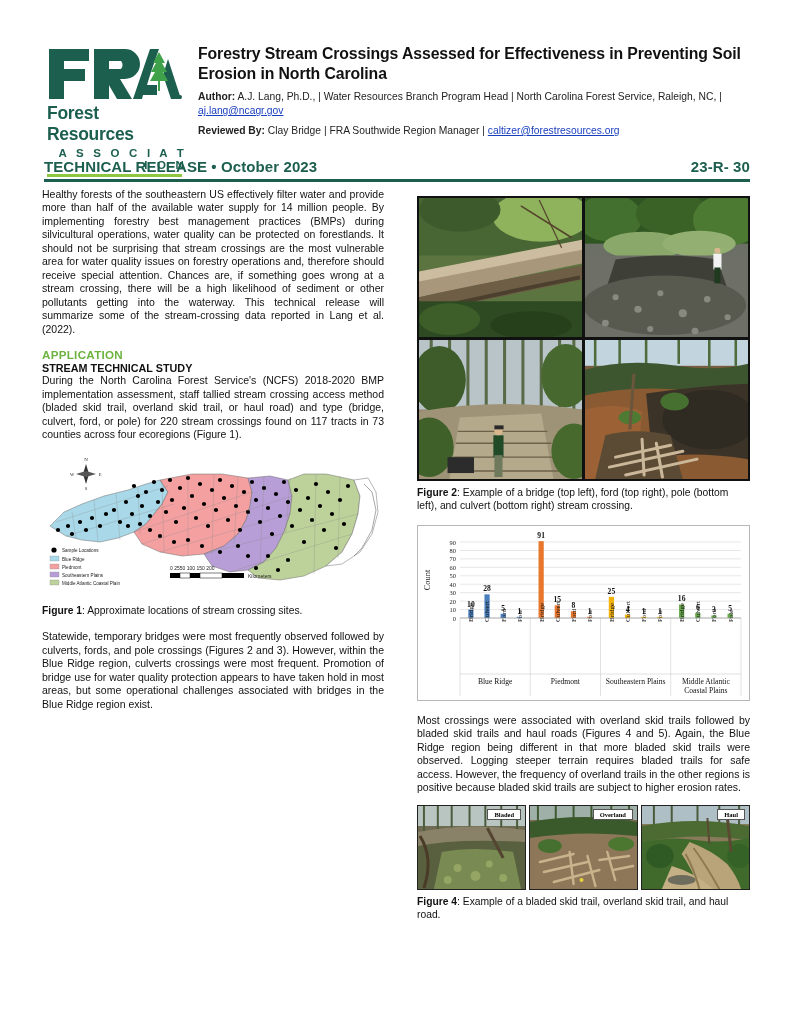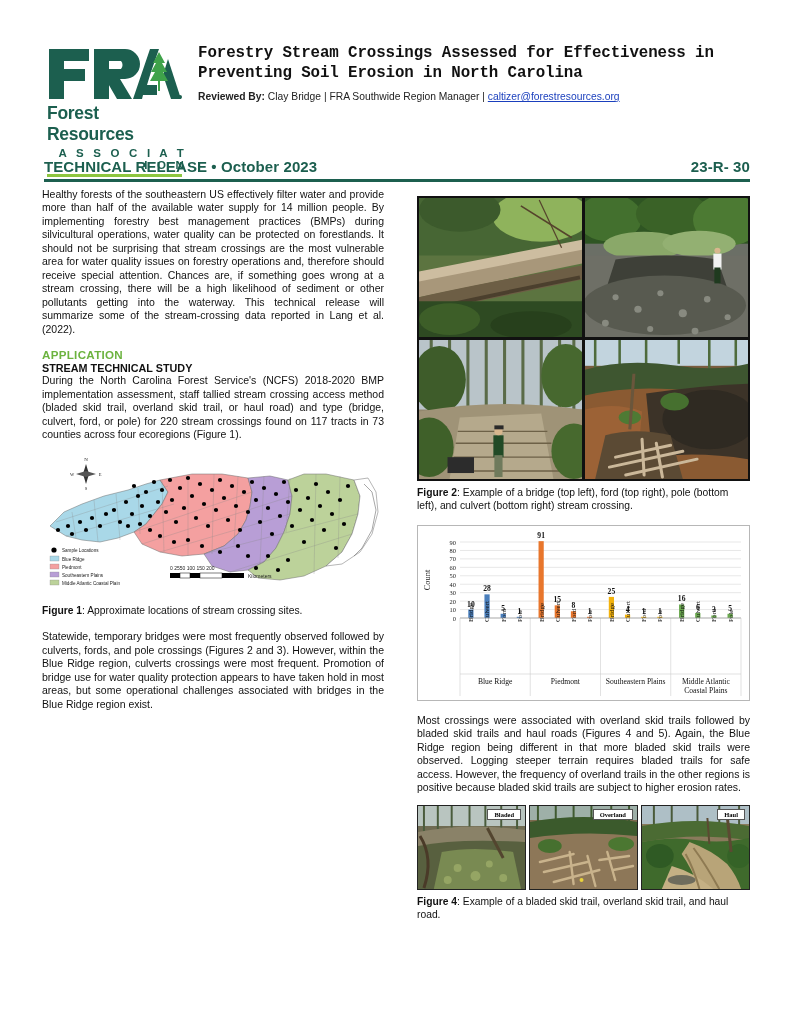--- a/index.html
+++ b/index.html
@@ -15,21 +15,21 @@
 
   
   .header { position:absolute; left:47px; top:43px; width:700px; height:100px; display:flex; }
   .logo-wrap { width:140px; flex:0 0 140px; padding-top:2px; }
   .logo-fra { display:block; }
   .logo-sub1 { font-size:17.5px; font-weight:bold; color:#1c5f4f; letter-spacing:-0.3px; margin-top:0; font-family:"Liberation Sans", sans-serif; }
   .logo-sub2 { font-size:11.5px; font-weight:bold; color:#1c5f4f; letter-spacing:3.2px; margin-top:2px;text-align:right; }
   .logo-rule { height:3px; background:#8dc63f; margin-top:3px; width:135px; }
 
   .title-block { flex:1; padding-left:11px; padding-top:1px; }
-  .doc-title { font-size:15.8px; font-weight:bold; line-height:1.25; color:#111; margin:0 0 7px 0; letter-spacing:-0.1px;font-family:Liberation Mono, monospace; }
+  .doc-title { font-size:15.8px; font-weight:bold; line-height:1.25; color:#111; margin:0 0 7px 0; letter-spacing:-0.1px; }
   .meta-line { font-size:10.3px; line-height:1.33; color:#222; margin-bottom:6px; }
   .meta-line b { font-weight:bold; }
   .lnk { color:#1a3fbd; text-decoration:underline; }
 
   
   .tr-bar { position:absolute; left:44px; top:158px; width:706px; }
   .tr-row { display:flex; justify-content:space-between; align-items:baseline; font-size:15px; font-weight:bold; color:#1c5f4f; letter-spacing:0.1px; }
   .tr-rule { margin-top:4px; border-top:2px solid #1c5f4f; border-bottom:1px solid #1c5f4f; height:3px; }
 
   
@@ -88,20 +88,23 @@
         <circle cx="133" cy="52" r="2" fill="#1c5f4f"></circle>
       </svg>
       <div class="logo-sub1">Forest Resources</div>
       <div class="logo-sub2">A S S O C I A T I O N</div>
       <div class="logo-rule"></div>
     </div>
 
     <div class="title-block">
       <h1 class="doc-title">Forestry Stream Crossings Assessed for Effectiveness in Preventing Soil Erosion in North Carolina</h1>
 
+      <div class="meta-line">
+        <b>Author:</b><span> A.J. Lang, Ph.D., | Water Resources Branch Program Head | North Carolina Forest Service, Raleigh, NC, | </span><a class="lnk" href="#">aj.lang@ncagr.gov</a>
+      </div>
 
       <div class="meta-line">
         <b>Reviewed By:</b><span> Clay Bridge | FRA Southwide Region Manager | </span><a class="lnk" href="#">caltizer@forestresources.org</a>
       </div>
     </div>
   </div>
 
   <div class="tr-bar">
     <div class="tr-row">
       <span>TECHNICAL RELEASE • October 2023</span>

